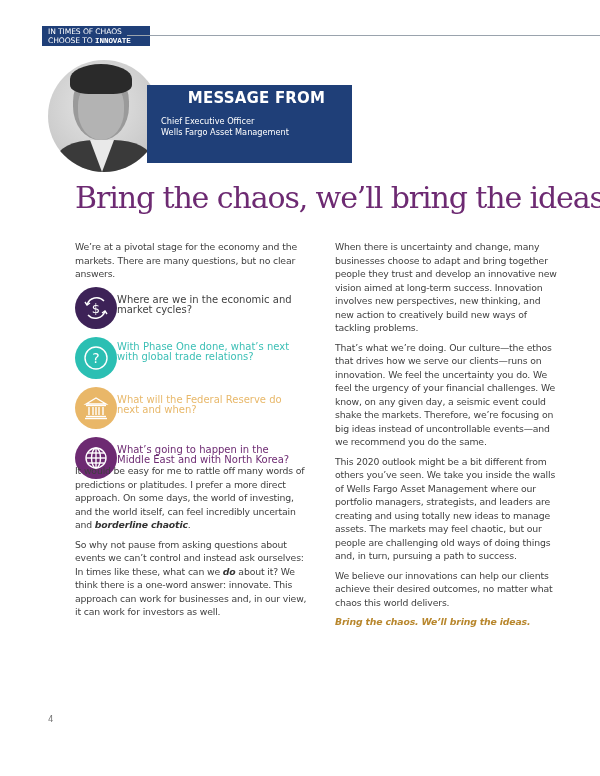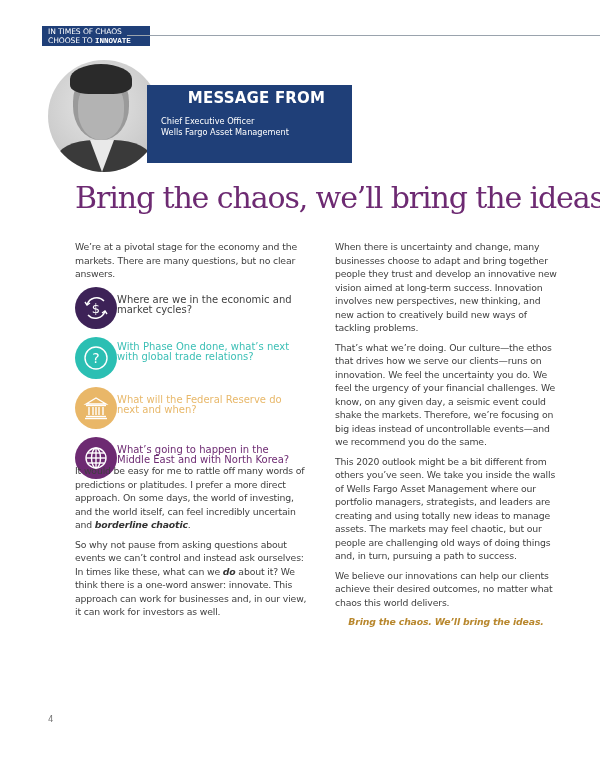--- a/index.html
+++ b/index.html
@@ -19,21 +19,21 @@
   .msg-role { font-size:8.2px; line-height:11px; margin-top:10px; }
   .headline { position:absolute; left:75px; top:180px; font-family:"DejaVu Serif", serif; font-size:30px; color:#6d2a72; letter-spacing:-1.1px; white-space:nowrap; }
   .col { position:absolute; font-size:9.3px; line-height:13.5px; color:#3f3f3f; letter-spacing:-0.15px; }
   .col p { margin:0 0 6px 0; }
   .col-left { left:75px; top:240px; width:230px; }
   .col-right { left:335px; top:240px; width:222px; }
   .q { position:absolute; left:75px; width:235px; height:44px; }
   .q .ic { position:absolute; left:0; top:0; width:42px; height:42px; border-radius:50%; display:flex; align-items:center; justify-content:center; }
   .q .qt { position:absolute; left:42px; top:8px; font-size:10px; line-height:10px; width:185px; }
   .emph { font-weight:bold; font-style:italic; color:#333; }
-  .closing { color:#b8872d; font-weight:bold; font-style:italic;text-align:center; }
+  .closing { color:#b8872d; font-weight:bold; font-style:italic; }
   .page-num { position:absolute; left:48px; top:714px; font-size:8.5px; color:#777; }
 </style>
 </head>
 <body>
 
 <div class="banner">
   <div>IN TIMES OF CHAOS</div>
   <div><span>CHOOSE TO </span><b>INNOVATE</b></div>
 </div>
 <div class="banner-rule"></div>

